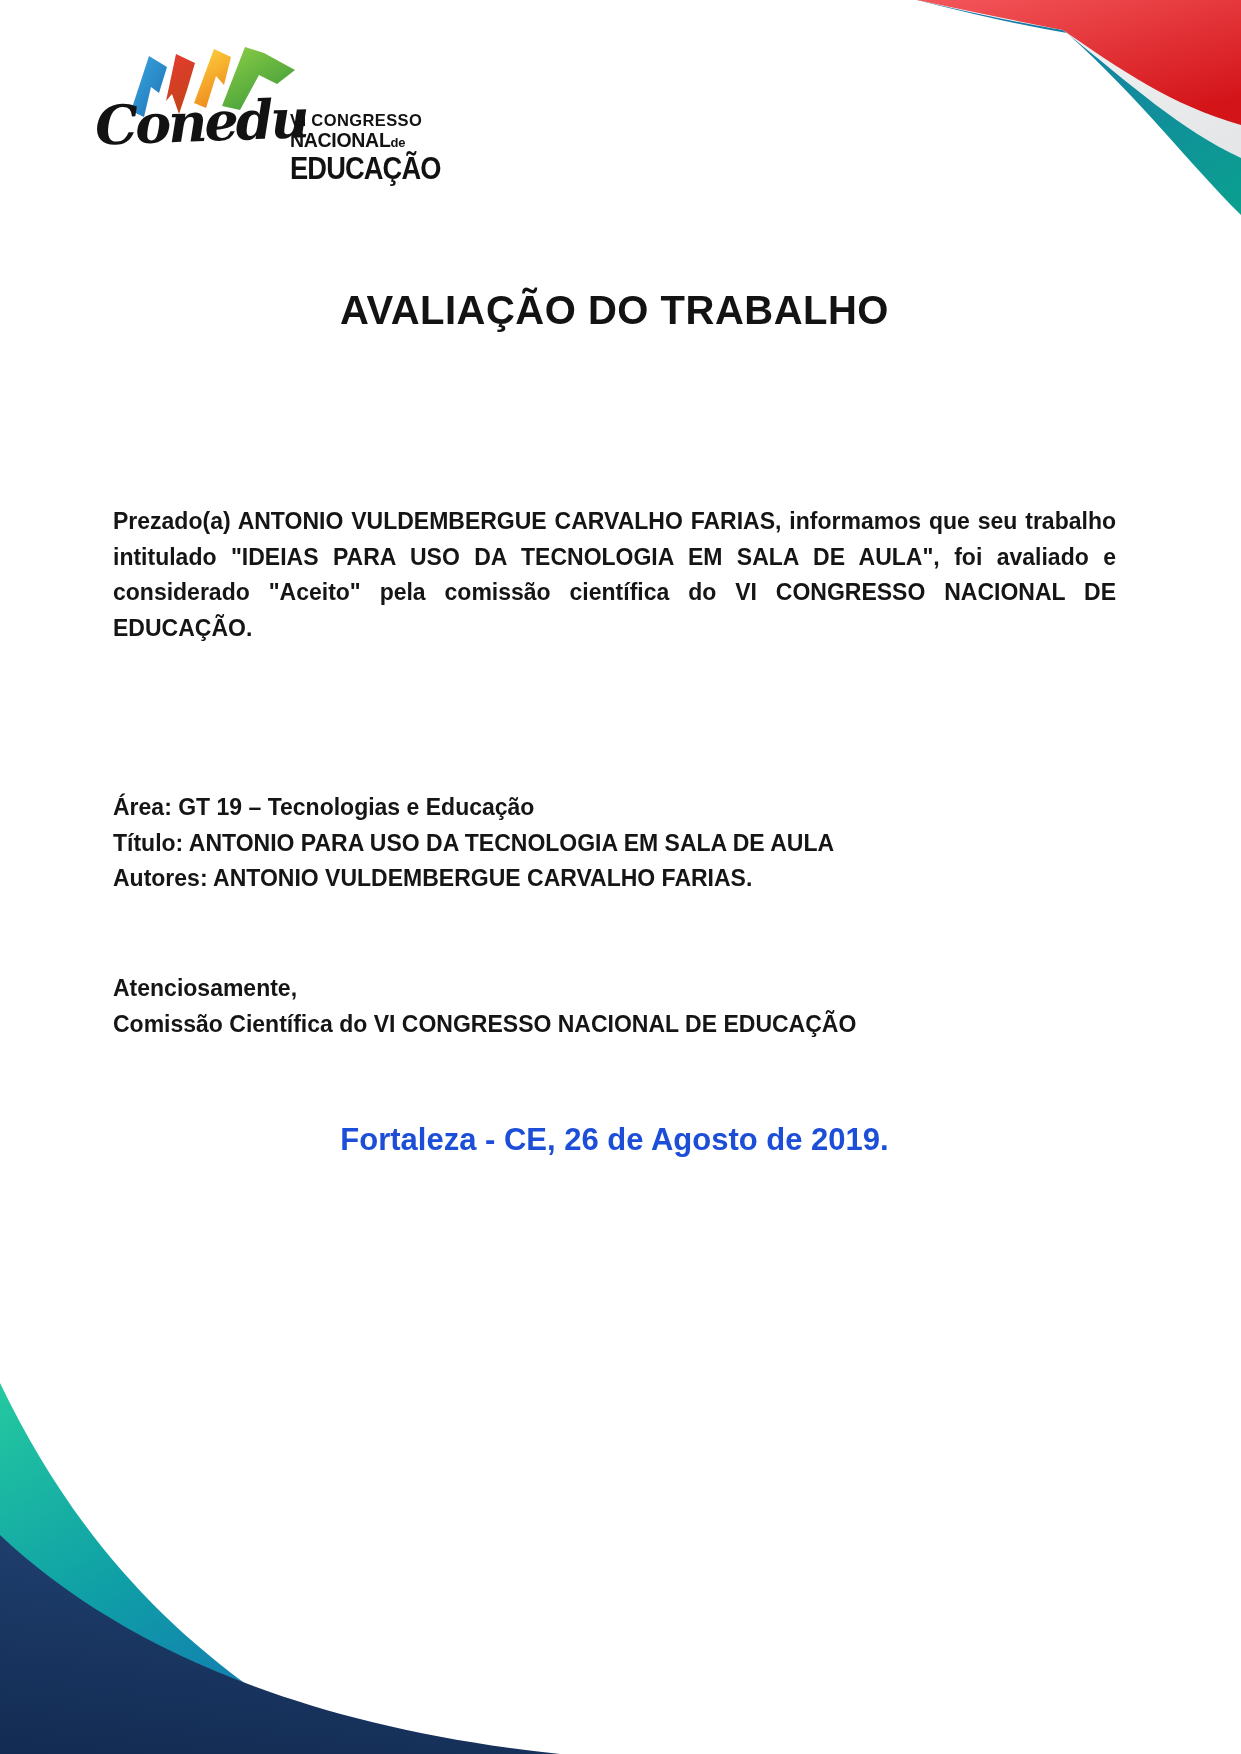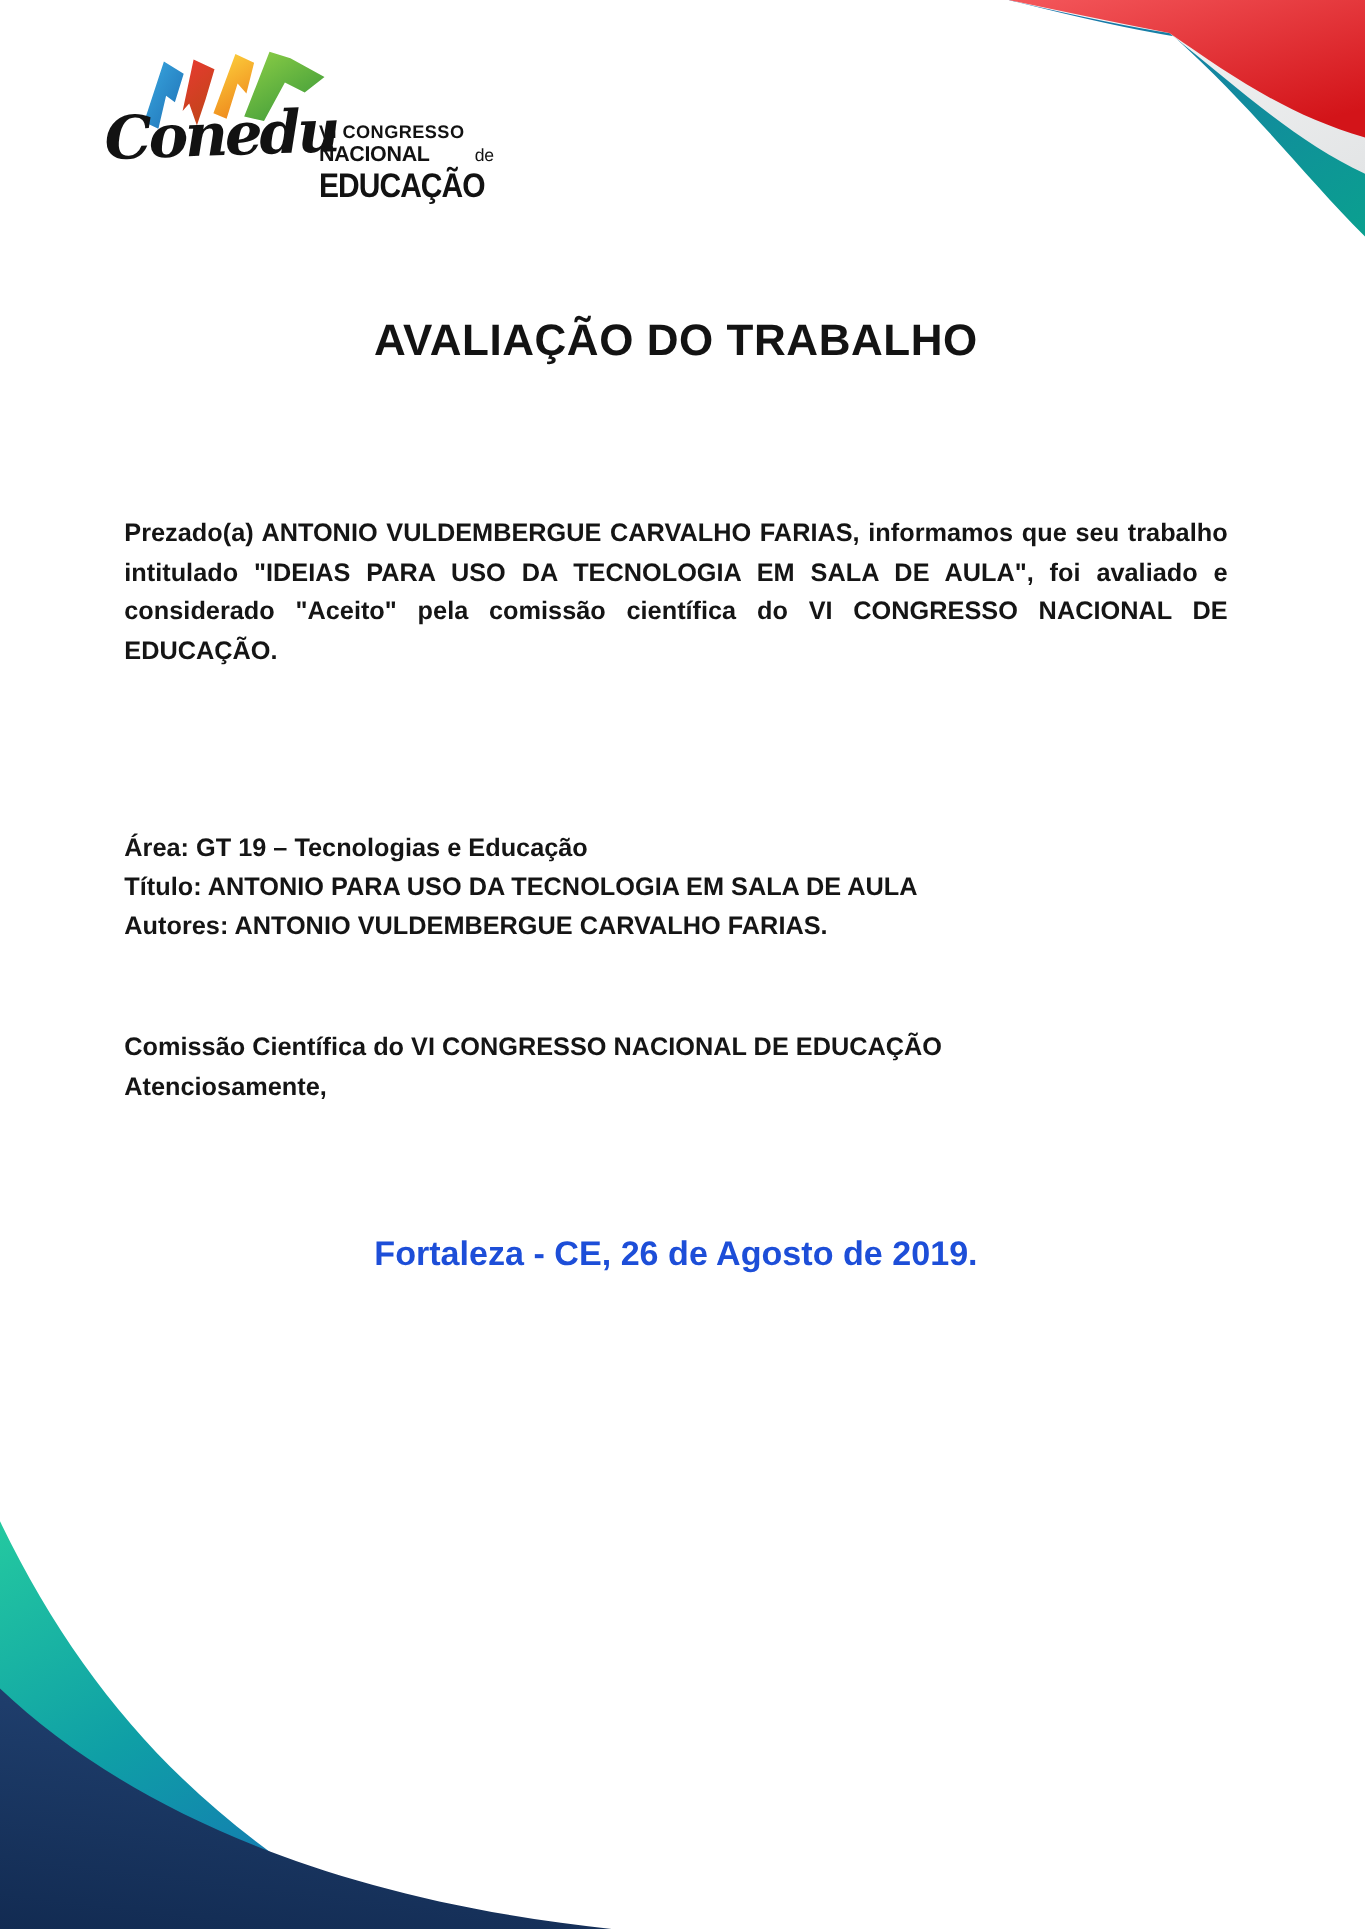--- a/index.html
+++ b/index.html
@@ -21,34 +21,34 @@
   .brand-script{
     position:absolute;left:0px;top:48px;
     font-family:"DejaVu Serif", serif;
     font-style:italic;font-weight:bold;
     font-size:54px;letter-spacing:-3px;color:#121212;
     transform:rotate(-2deg);
   }
   .congress-block{position:absolute;left:195px;top:34px;line-height:1;color:#121212;white-space:nowrap;}
   .congress-l1{font-size:16.5px;font-weight:700;letter-spacing:0.4px;margin-top:36px;}
   .congress-l2{font-size:19.5px;font-weight:900;letter-spacing:-0.3px;margin-top:2px;}
-  .congress-l2 .de{font-size:16px;font-weight:400;vertical-align:baseline;margin-left:41px;}
+  .congress-l2 .de{font-size:13px;font-weight:700;vertical-align:baseline;}
   .congress-l3{
     font-size:31px;font-weight:900;letter-spacing:-1px;margin-top:3px;
     transform:scaleX(0.88);transform-origin:left center;
   }
 
   
   .col{position:absolute;left:113px;width:1003px;}
   .page-title{
     top:288px;text-align:center;
     font-size:40px;font-weight:bold;letter-spacing:0.5px;color:#131313;
   }
   .body-block{
-    font-size:23px;font-weight:bold;line-height:35.5px;color:#151515;
+    font-size:23px;font-weight:bold;line-height:35.5px;color:#151515;margin-top:37px;
   }
   .p-greeting{top:467px;text-align:justify;}
   .p-comment{top:656px;}
   .p-details{top:753px;}
   .p-closing{top:934px;}
   .date-line{
     top:1122px;text-align:center;
     font-size:31px;font-weight:bold;color:#1d4ed8;
   }
 
@@ -139,20 +139,20 @@
   <div class="col body-block p-greeting">Prezado(a) ANTONIO VULDEMBERGUE CARVALHO FARIAS, informamos que seu trabalho intitulado "IDEIAS PARA USO DA TECNOLOGIA EM SALA DE AULA", foi avaliado e considerado "Aceito" pela comissão científica do VI CONGRESSO NACIONAL DE EDUCAÇÃO.</div>
 
 
   <div class="col body-block p-details">
     <div>Área: GT 19 – Tecnologias e Educação</div>
     <div>Título: ANTONIO PARA USO DA TECNOLOGIA EM SALA DE AULA</div>
     <div>Autores: ANTONIO VULDEMBERGUE CARVALHO FARIAS.</div>
   </div>
 
   <div class="col body-block p-closing">
+    <div>Atenciosamente,</div>
     <div>Comissão Científica do VI CONGRESSO NACIONAL DE EDUCAÇÃO</div>
-    <div>Atenciosamente,</div>
   </div>
 
   <div class="col date-line">Fortaleza - CE, 26 de Agosto de 2019.</div>
 
 
 </div>
 
 </body></html>

